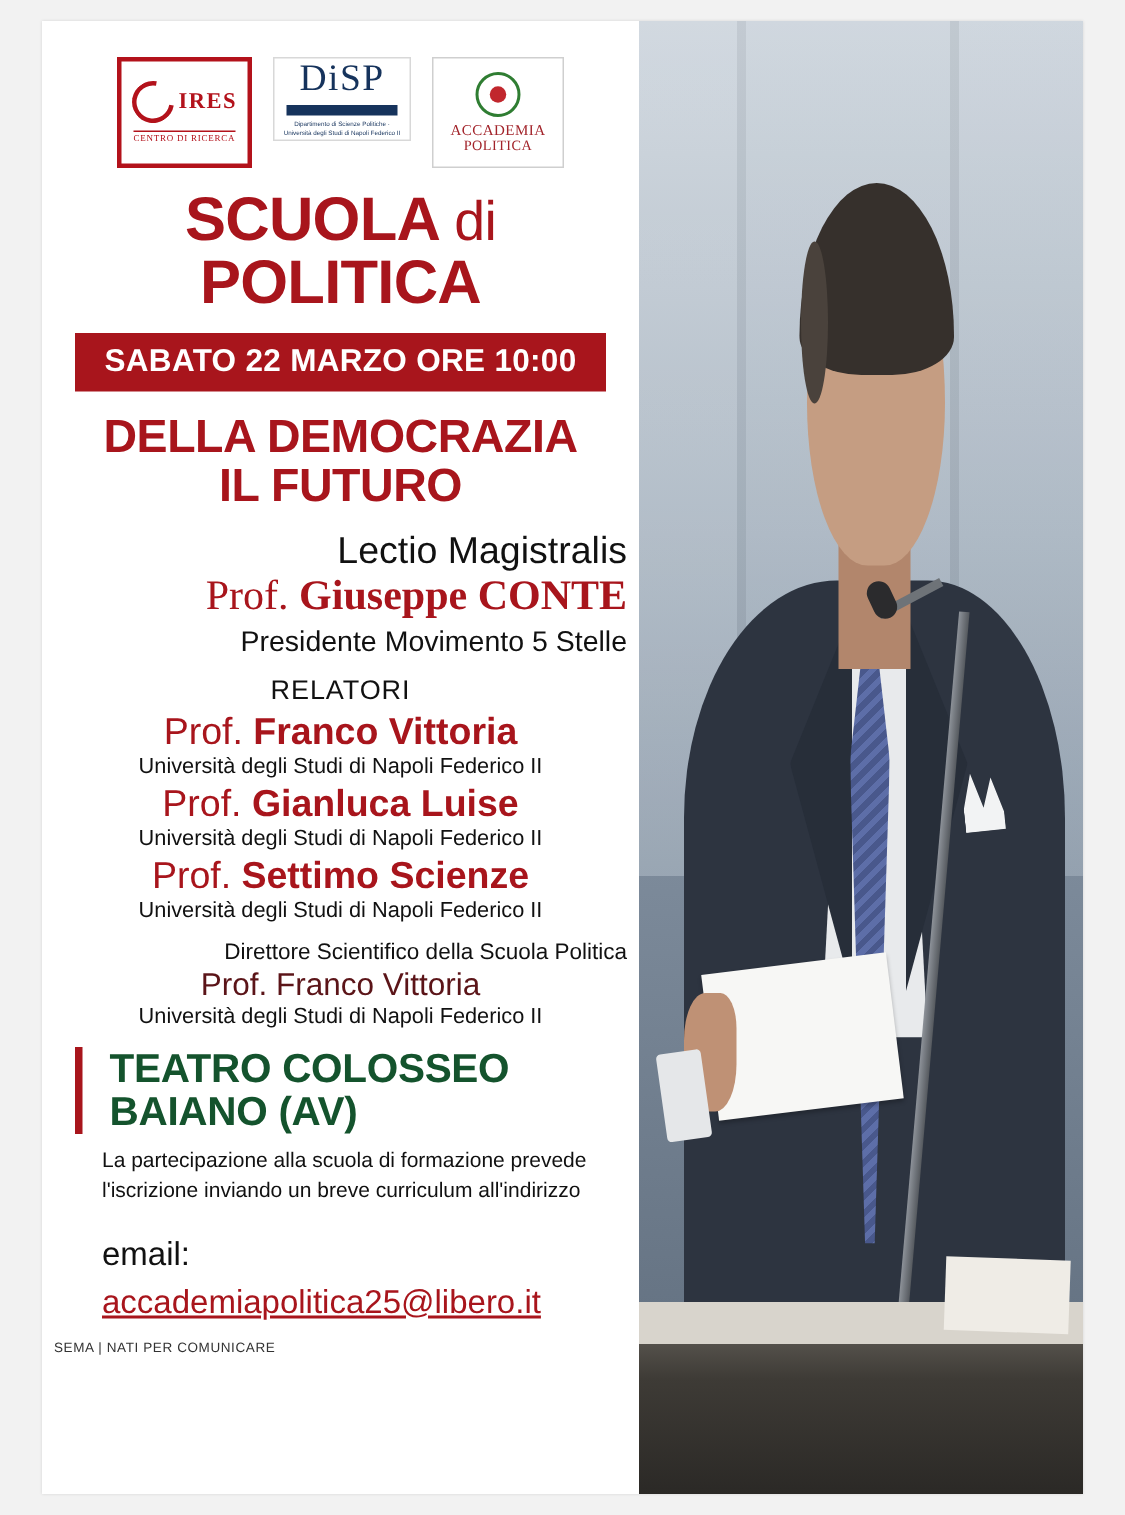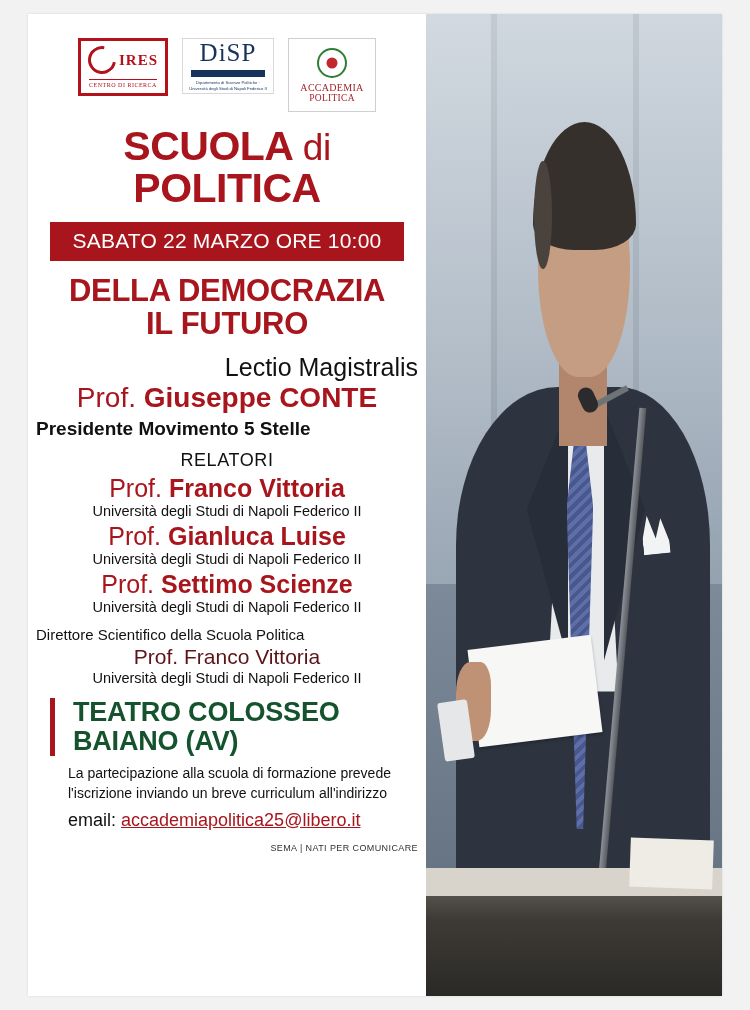--- a/index.html
+++ b/index.html
@@ -46,21 +46,21 @@
     justify-content: center;
     gap: 14px;
     padding-top: 24px;
   }
   .logo-box {
     box-sizing: border-box;
     background: #fff;
   }
   .logo-ires {
     width: 90px;
-    height: 58px;
+    height: 74px;
     border: 3px solid #b3121b;
     display: flex;
     flex-direction: column;
     align-items: center;
     justify-content: center;
     padding: 2px;
   }
   .logo-ires .ires-main {
     display: flex;
     align-items: center;
@@ -178,21 +178,21 @@
     font-style: normal;
     font-size: 37px;
   }
   .headline .l2 { font-size: 41px; }
   .headline .l3 { font-size: 41px; }
 
   .date-band {
     margin: 12px 14px 0 14px;
     background: #a8151c;
     color: #ffffff;
-    font-weight: normal;
+    font-weight: bold;
     font-size: 21px;
     text-align: center;
     padding: 7px 0 8px 0;
     letter-spacing: 0.2px;
   }
 
   .subject {
     text-align: center;
     color: #a8151c;
     font-weight: bold;
@@ -203,34 +203,34 @@
   }
 
   .lectio {
     text-align: right;
     color: #111111;
     font-size: 25px;
     margin-top: 13px;
     font-weight: normal;
   }
   .speaker-main {
-    text-align: center;
+    text-align: right;
     margin-top: 1px;
     font-size: 28px;
     color: #a8151c;
     line-height: 1.1;
+    font-family: Liberation Serif, serif;
   }
   .speaker-main .pref { font-weight: normal; }
   .speaker-main .nm { font-weight: bold; }
   .speaker-role {
-    text-align: left;
+    text-align: right;
     color: #111111;
     font-size: 19px;
     margin-top: 4px;
-    font-weight: bold;
   }
 
   .relatori-label {
     text-align: center;
     color: #111111;
     font-size: 18px;
     margin-top: 10px;
     letter-spacing: 0.6px;
   }
   .rel {
@@ -248,21 +248,21 @@
     text-align: center;
     color: #111111;
     font-size: 14.5px;
     margin-top: 1px;
   }
 
   .dir-block {
     margin-top: 11px;
   }
   .dir-label {
-    text-align: left;
+    text-align: right;
     color: #111111;
     font-size: 15px;
   }
   .dir-name {
     text-align: center;
     color: #5b1418;
     font-size: 21px;
     margin-top: 2px;
   }
   .dir-aff {
@@ -287,29 +287,29 @@
   }
   .info {
     margin-top: 7px;
     margin-left: 32px;
     margin-right: 14px;
     color: #111111;
     font-size: 14px;
     line-height: 1.45;
   }
   .info .email-line {
-    font-size: 18px;
-    margin-top: 3px;
+    font-size: 22px;
+    margin-top: 16px;
   }
   .info .email {
     color: #a8151c;
     text-decoration: underline;
   }
   .footer-note {
-    text-align: right;
+    text-align: left;
     font-size: 9px;
     letter-spacing: 0.4px;
     color: #333;
     margin-top: 10px;
   }
 
   
   .photo {
     position: absolute;
     inset: 0;

